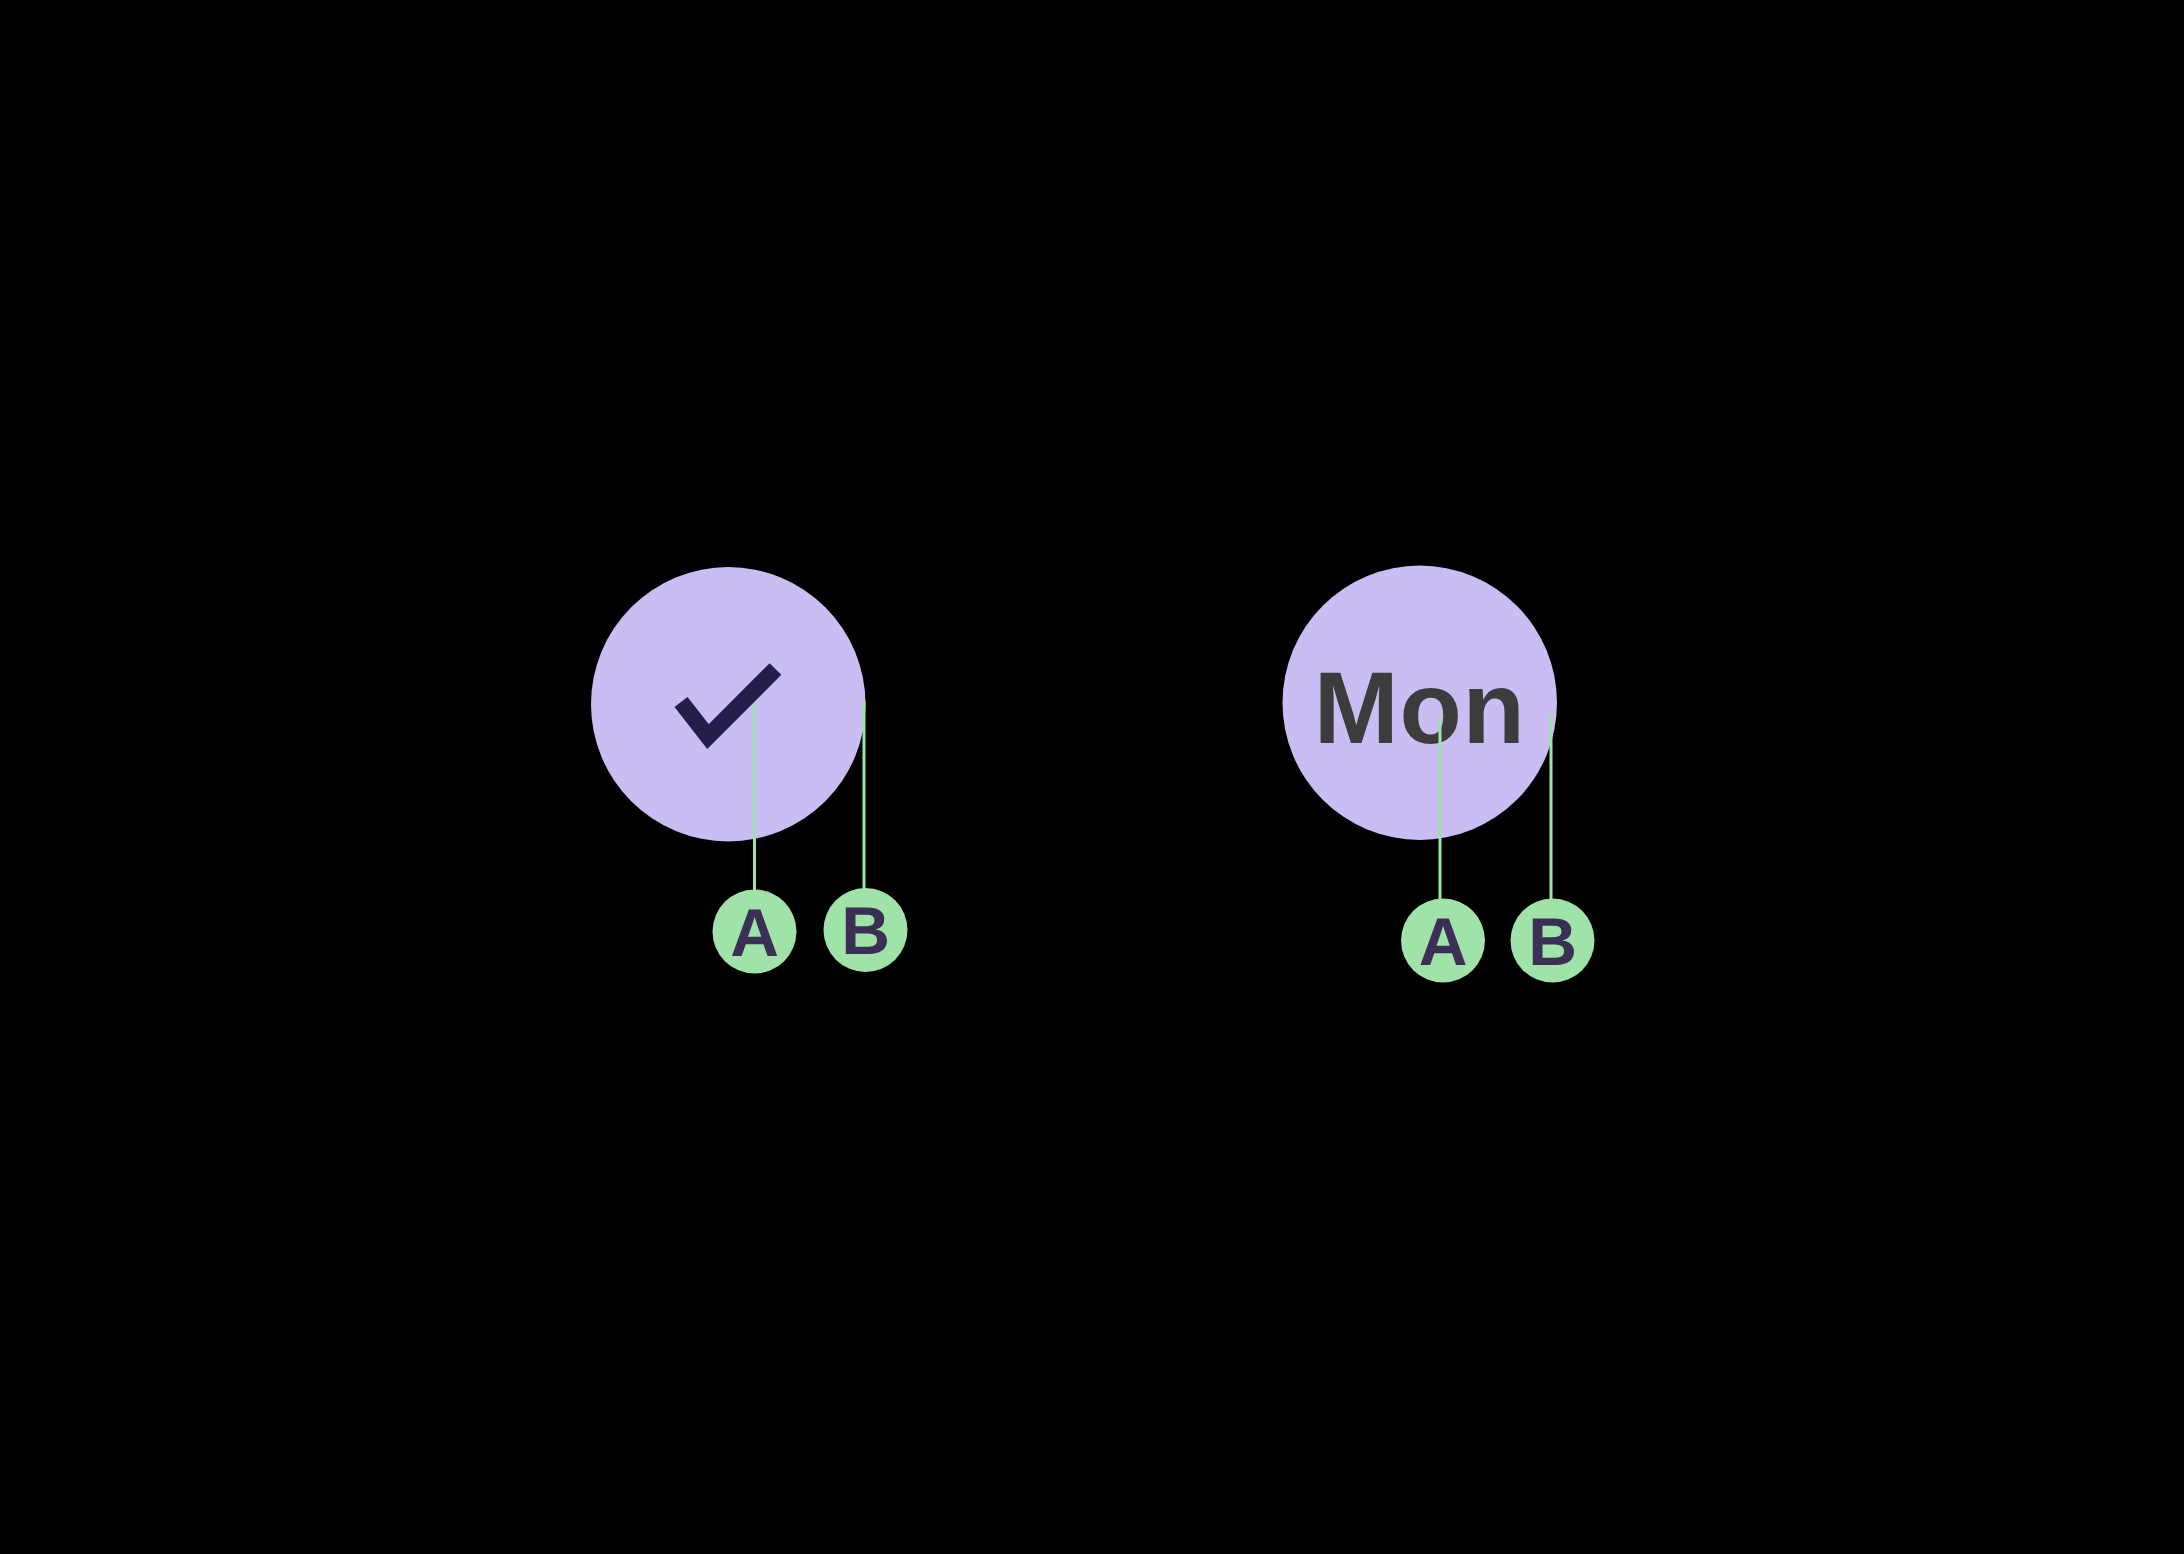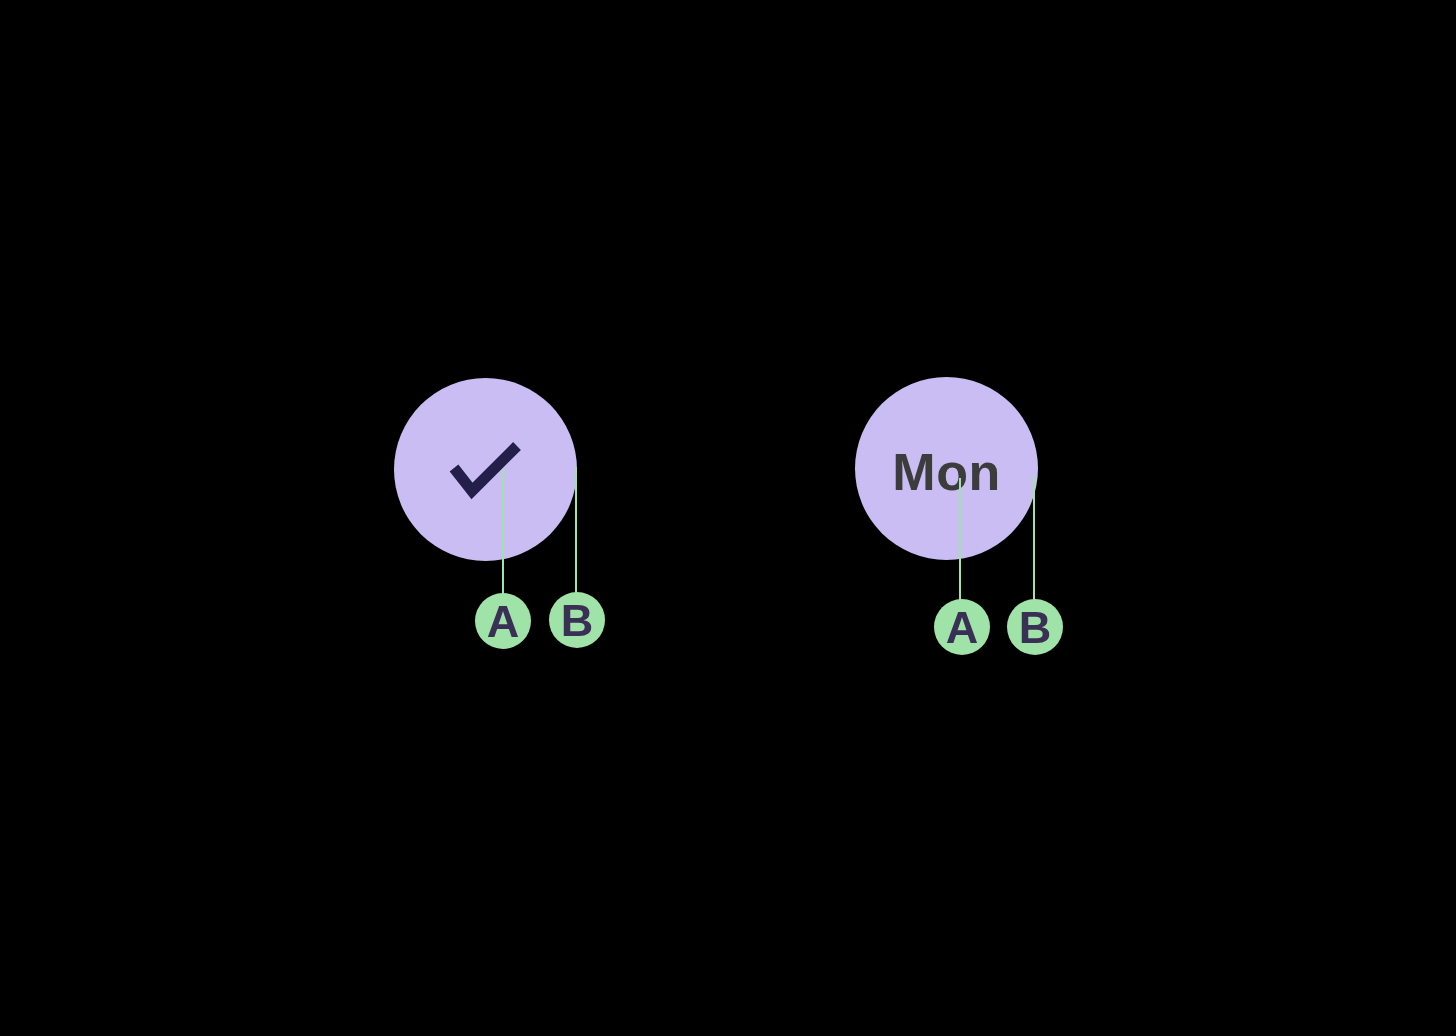--- a/index.html
+++ b/index.html
@@ -30,21 +30,21 @@
   .check-svg {
     position: absolute;
     left: 56px;
     top: 57px;
     width: 72px;
     height: 62px;
     overflow: visible;
     display: block;
   }
   .node-label {
-    font-size: 52px;
+    font-size: 68px;
     font-weight: 700;
     color: var(--node-label, #3c3c3c);
     letter-spacing: 0.5px;
     transform: translateY(3px);
     user-select: none;
   }
   .connector {
     position: absolute;
     width: 2px;
     background: var(--connector, #a0e3a8);

